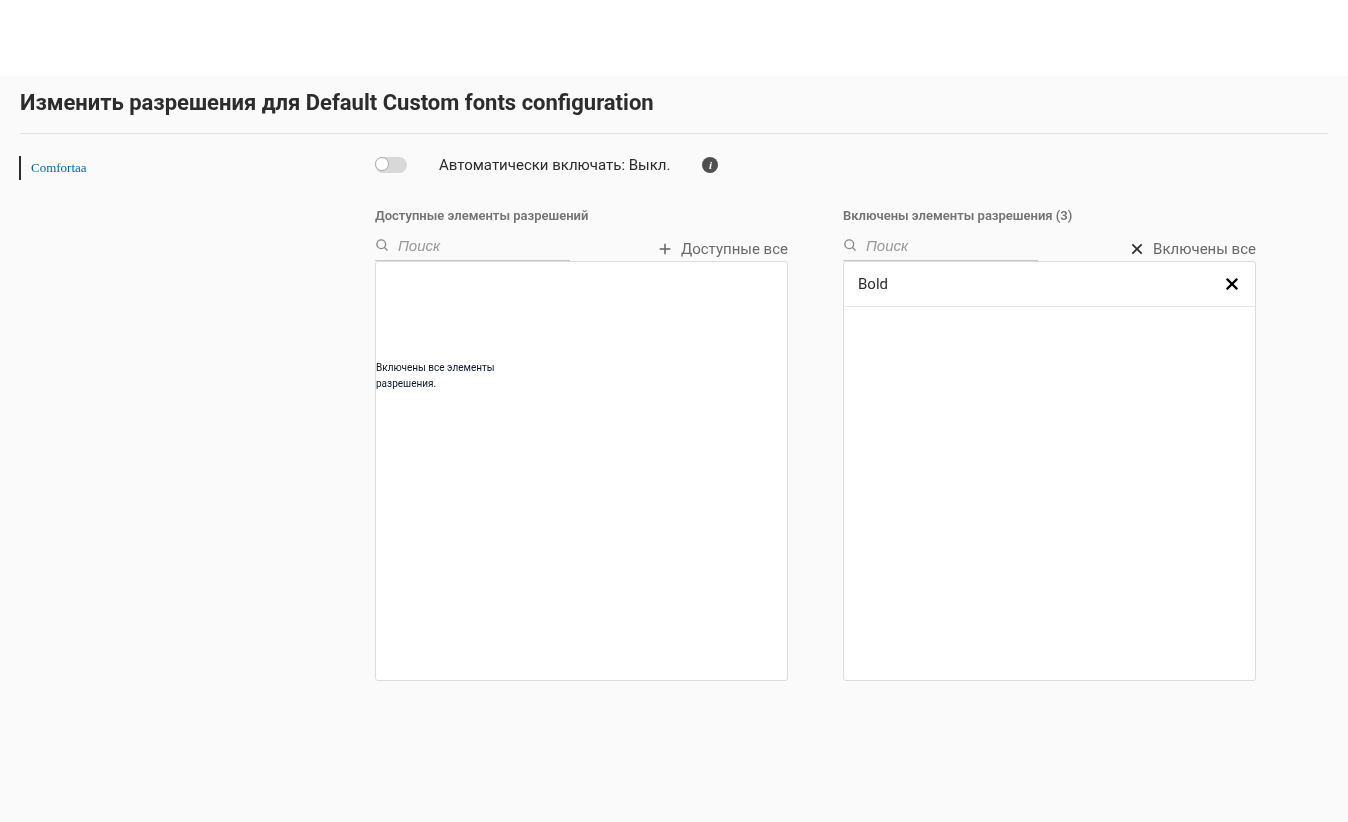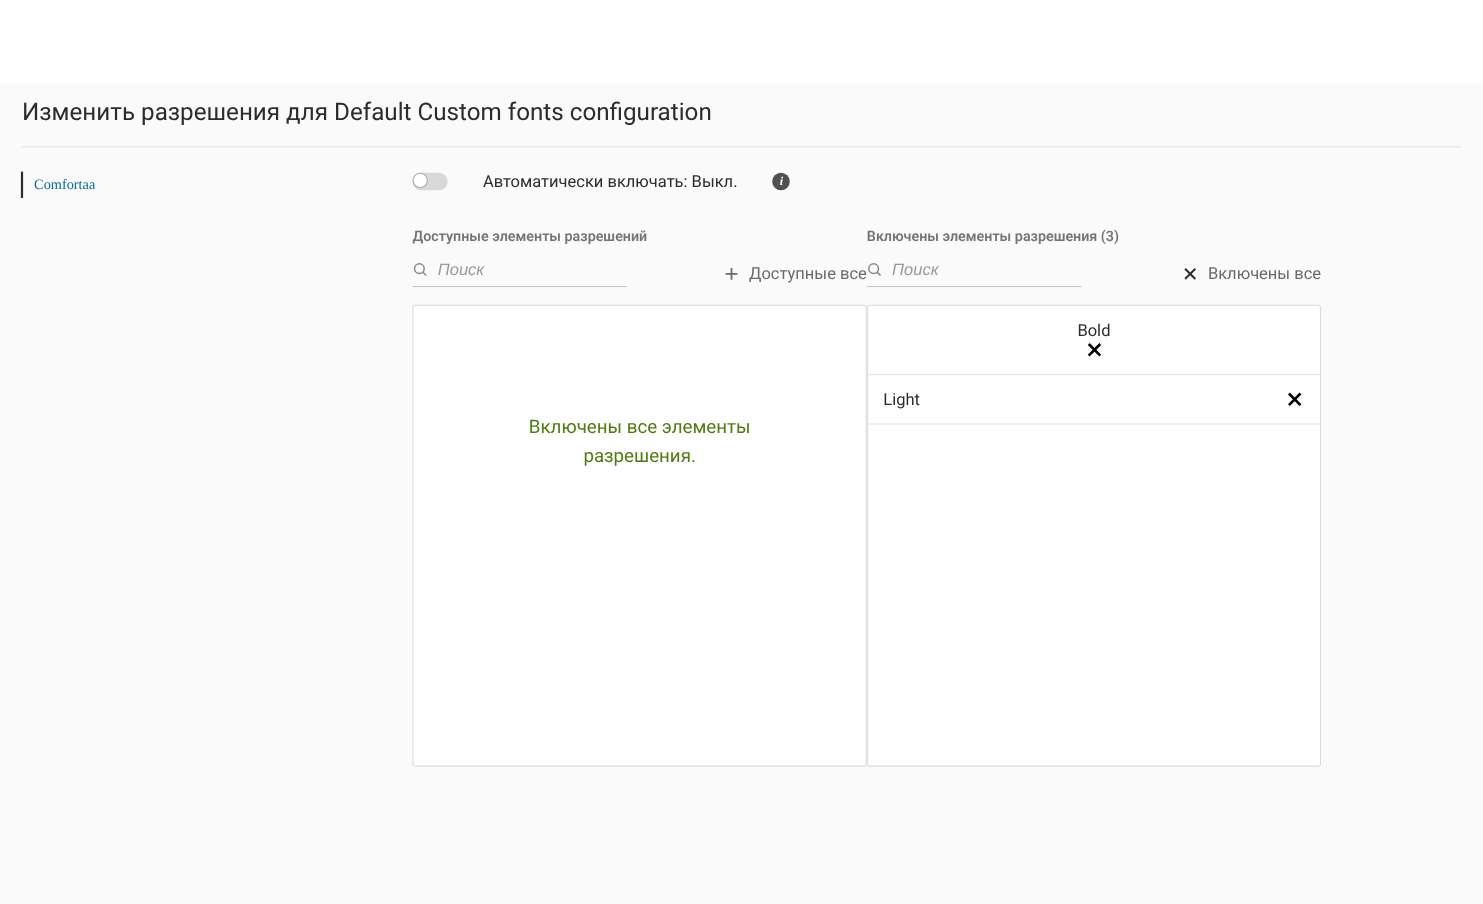--- a/index.html
+++ b/index.html
@@ -16,21 +16,21 @@
     }
     .top-spacer {
       height: 76px;
       background: #ffffff;
     }
     .page-wrapper {
       padding: 0 20px;
     }
     .page-title {
       font-size: 22px;
-      font-weight: 400;
+      font-weight: 700;
       color: #2c2c2c;
       padding: 14px 0 18px 0;
       border-bottom: 1px solid #e1e1e1;
     }
     .main-layout {
       display: flex;
       margin-top: 22px;
     }
     .sidebar {
       width: 355px;
@@ -86,37 +86,37 @@
       font-size: 11px;
       font-weight: bold;
       display: inline-flex;
       align-items: center;
       justify-content: center;
       font-style: italic;
       font-family: Georgia, serif;
     }
     .columns {
       display: flex;
+      gap: 55px;
     }
     .column {
       width: 413px;
       display: flex;
       flex-direction: column;
     }
     .col-header {
       font-size: 13px;
       color: #747474;
       font-weight: 600;
       margin-bottom: 14px;
     }
     .search-row {
       display: flex;
       align-items: center;
       justify-content: space-between;
-      margin-bottom: 16px;
     }
     .search-box {
       display: flex;
       align-items: center;
       border-bottom: 1px solid #c8c8c8;
       padding-bottom: 6px;
       width: 195px;
     }
     .search-icon {
       width: 15px;
@@ -152,38 +152,37 @@
       align-items: center;
       justify-content: center;
     }
     .list-box {
       border: 1px solid #dcdcdc;
       background: #fff;
       height: 420px;
       border-radius: 3px;
     }
     .empty-msg {
-      text-align: center;
-      font-size: 17px;
-      color: #4d7c0f;
+      text-align: left;
+      font-size: 10px;
+      color: #0f172a;
       padding-top: 98px;
       line-height: 1.55;
     }
     .item-row {
       display: flex;
       align-items: center;
       justify-content: space-between;
       padding: 13px 14px;
       border-bottom: 1px solid #e4e4e4;
       font-size: 15px;
       color: #2c2c2c;
     }
     .item-row:first-child {
       border-top: none;
-      flex-direction: column;
     }
     .remove-icon {
       width: 18px;
       height: 18px;
       cursor: pointer;
     }
   </style>
 </head>
 <body>
 
@@ -255,26 +254,19 @@
             </div>
           </div>
           <div class="list-box">
             <div class="item-row">
               <span>Bold</span>
               <svg class="remove-icon" viewBox="0 0 24 24" fill="none" stroke="#000" stroke-width="3.2">
                 <line x1="5" y1="5" x2="19" y2="19"></line>
                 <line x1="19" y1="5" x2="5" y2="19"></line>
               </svg>
             </div>
-            <div class="item-row">
-              <span>Light</span>
-              <svg class="remove-icon" viewBox="0 0 24 24" fill="none" stroke="#000" stroke-width="3.2">
-                <line x1="5" y1="5" x2="19" y2="19"></line>
-                <line x1="19" y1="5" x2="5" y2="19"></line>
-              </svg>
-            </div>
           </div>
         </div>
 
       </div>
     </div>
   </div>
 </div>
 
 </body></html>

